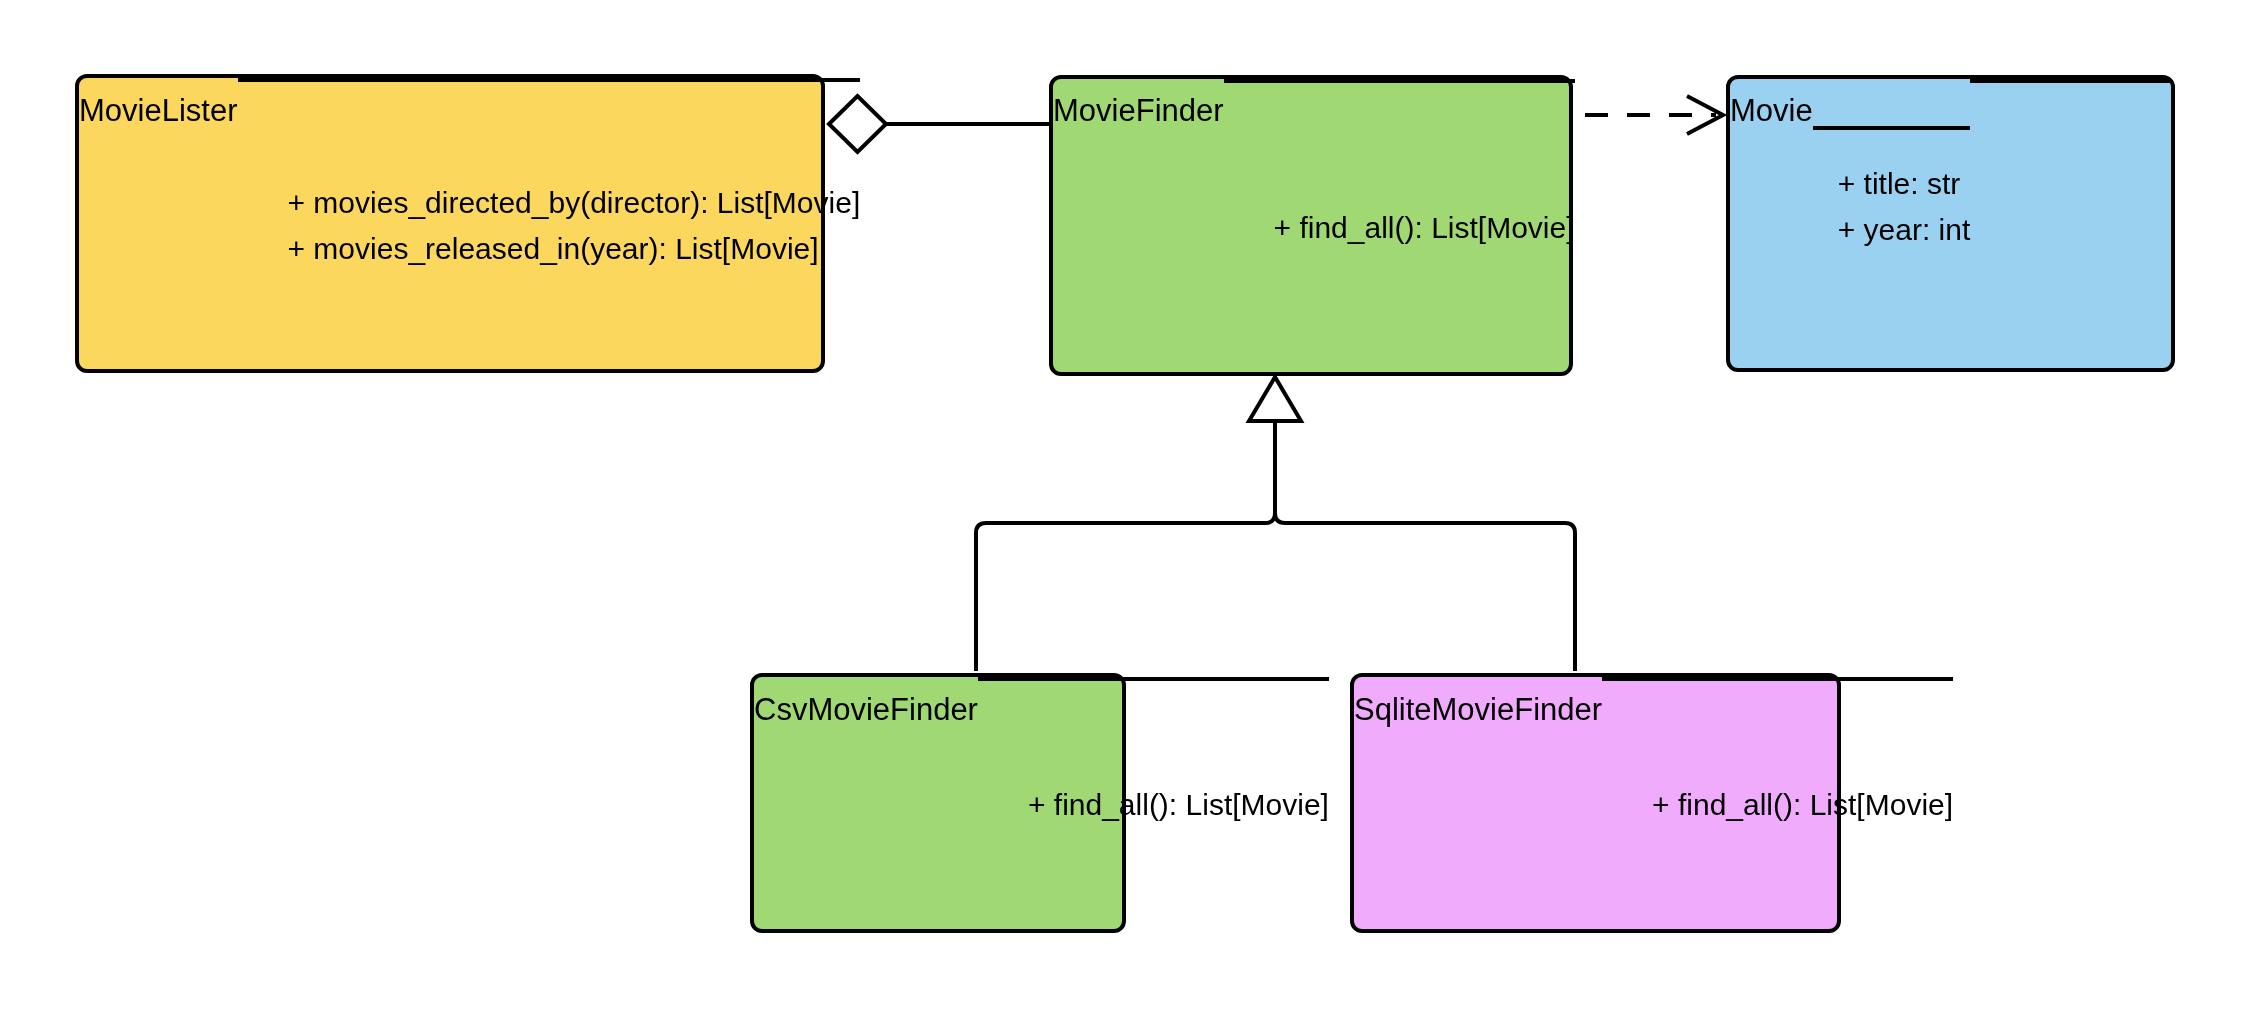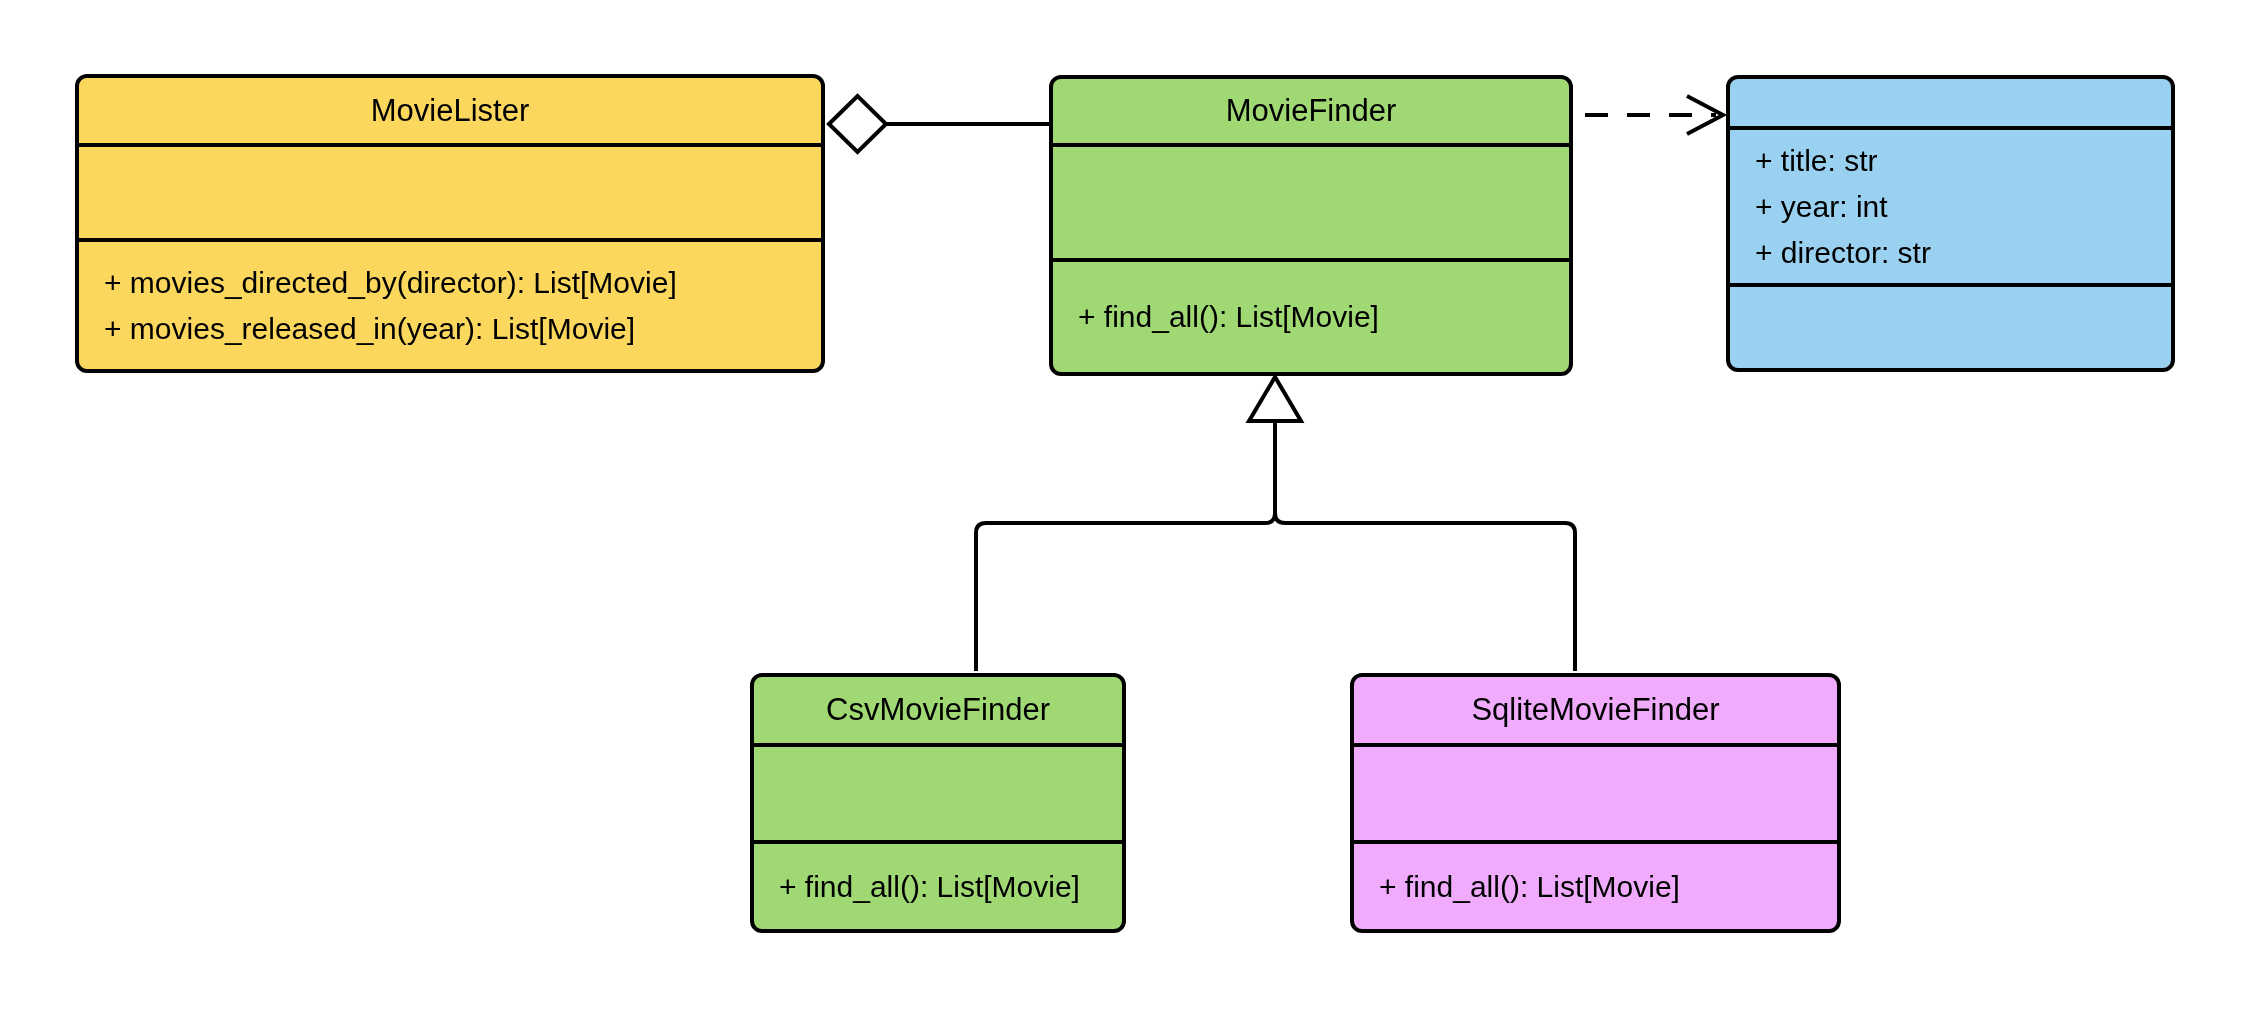--- a/index.html
+++ b/index.html
@@ -18,21 +18,21 @@
   #connector-layer {
     position: absolute;
     left: 0; top: 0;
   }
   .uml-class {
     position: absolute;
     box-sizing: border-box;
     border: 4px solid #000000;
     border-radius: 12px;
     display: flex;
-    flex-direction: column;
+    flex-direction: row;
   }
   .compartment { box-sizing: border-box; }
   .compartment.title {
     display: flex;
     align-items: center;
     justify-content: center;
     font-size: 31px;
     white-space: nowrap;
   }
   .compartment.attrs, .compartment.methods {
@@ -99,24 +99,26 @@
     <div class="compartment title" style="height:64px;">
       <span>MovieFinder</span>
     </div>
     <div class="compartment attrs" style="height:115px;"></div>
     <div class="compartment methods">
       <div class="member">+ find_all(): List[Movie]</div>
     </div>
   </div>
 
   <div class="uml-class" style="left: 1726px; top: 75px; width: 449px; height: 297px; background: rgb(154, 209, 240);">
+    <div class="compartment title" style="height:64px;">
+      <span>Movie</span>
+    </div>
     <div class="compartment attrs" style="height:157px;margin-top:47px;">
       <div class="member">+ title: str</div>
       <div class="member">+ year: int</div>
-      <div class="member">+ director: str</div>
     </div>
     <div class="compartment methods"></div>
   </div>
 
   <div class="uml-class" style="left: 750px; top: 673px; width: 376px; height: 260px; background: rgb(160, 216, 116);">
     <div class="compartment title" style="height:66px;">
       <span>CsvMovieFinder</span>
     </div>
     <div class="compartment attrs" style="height:97px;"></div>
     <div class="compartment methods">

